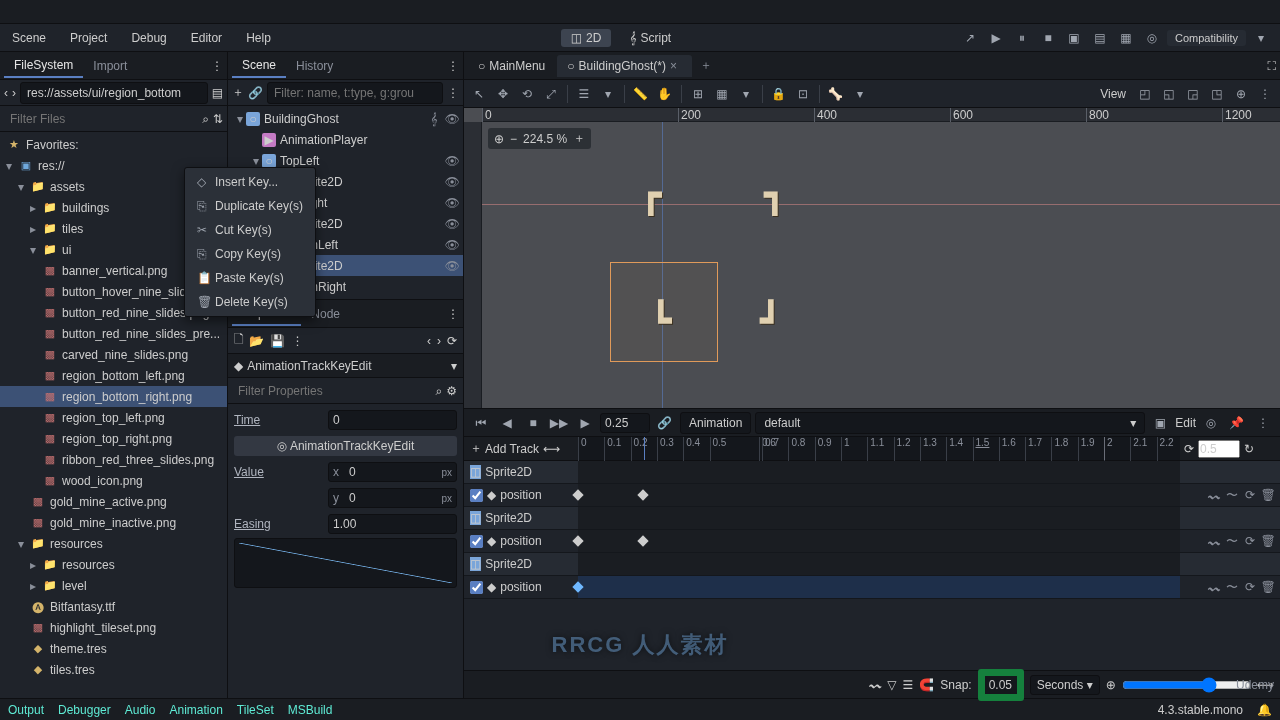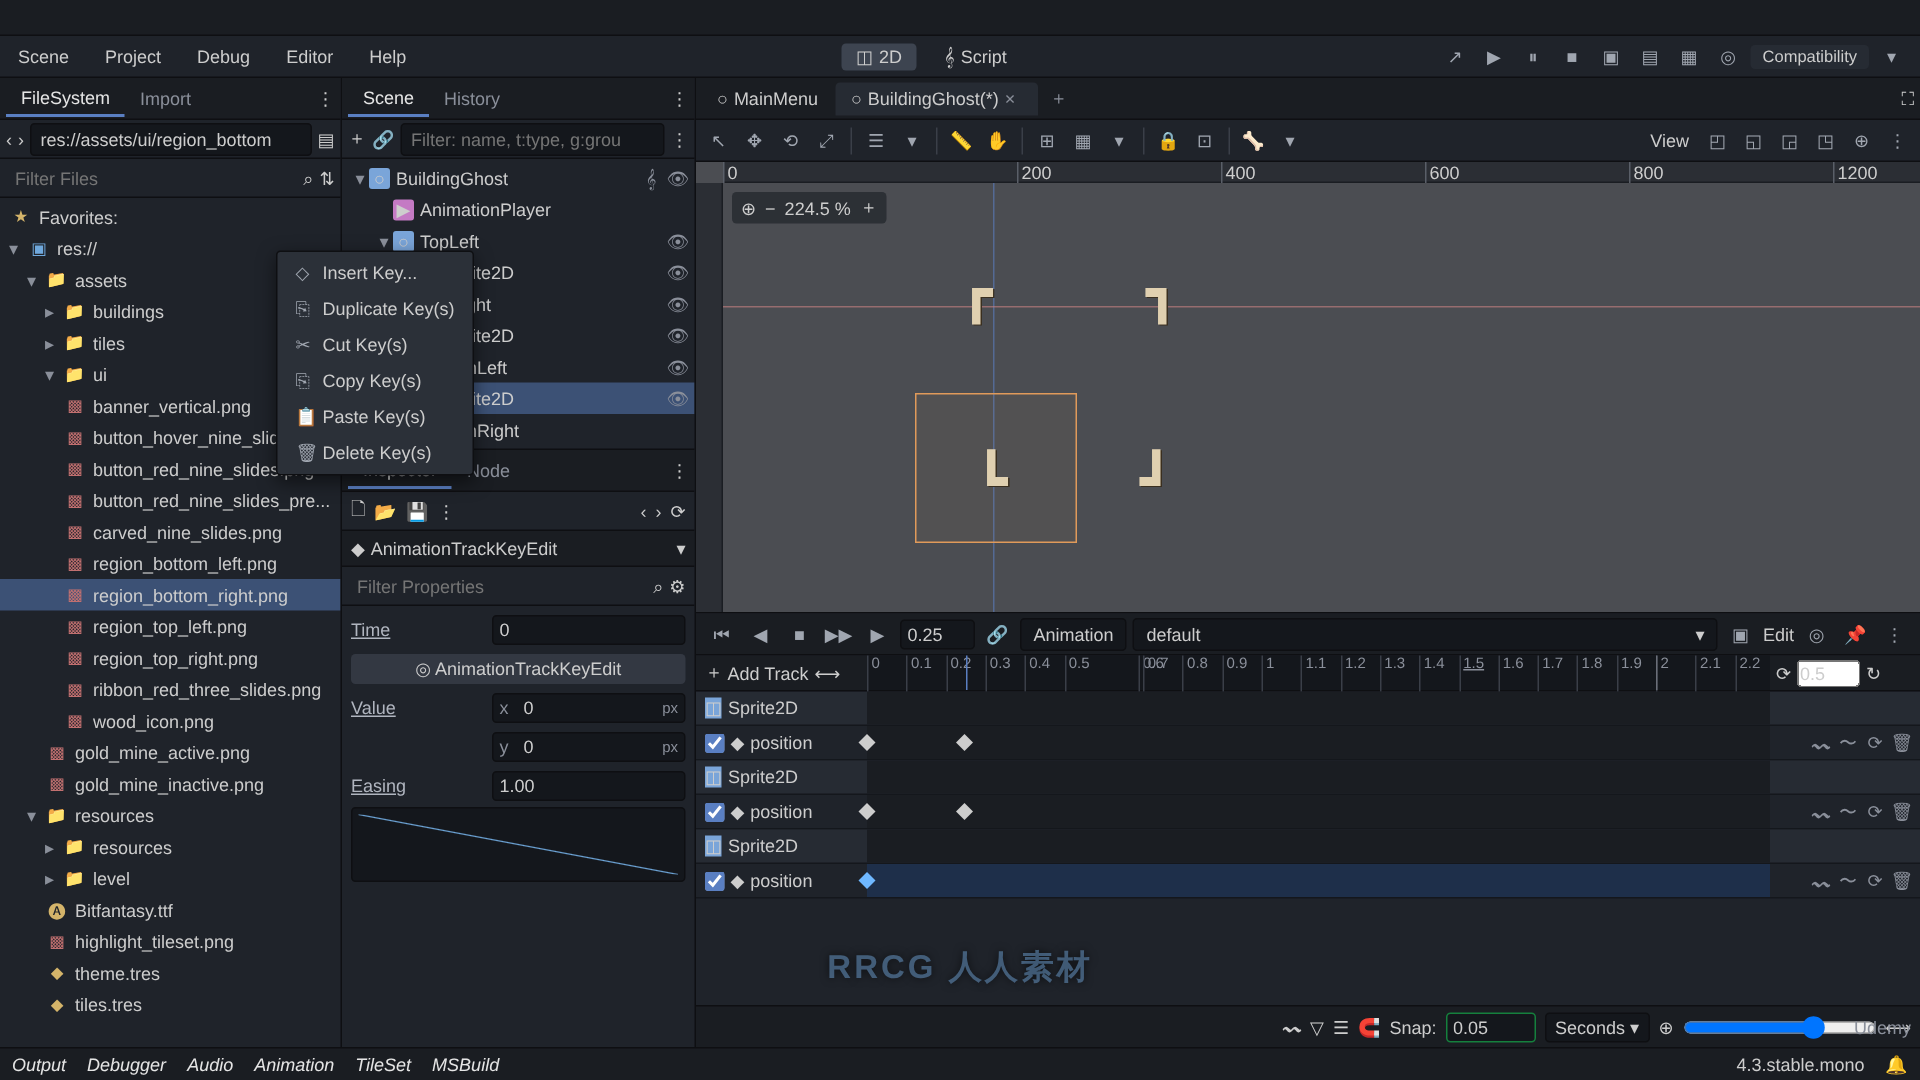--- a/index.html
+++ b/index.html
@@ -123,26 +123,26 @@
 .track .key.sel { background: #6fb8ff; }
 .track .ttail { flex: 0 0 100px; display: flex; align-items: center; justify-content: flex-end; gap: 2px; padding: 0 4px; }
 .track .ttail .tinybtn { width: 16px; height: 16px; color: #8a8f9a; display: inline-flex; align-items: center; justify-content: center; cursor: pointer; }
 .track input[type=checkbox] { accent-color: #5a7fc2; }
 
 .context-menu { position: absolute; background: #2b3038; border: 1px solid #0e0f12; border-radius: 3px; box-shadow: 0 4px 12px rgba(0,0,0,0.5); padding: 2px 0; z-index: 100; min-width: 130px; }
 .context-menu .ci { padding: 5px 12px; cursor: pointer; display: flex; align-items: center; gap: 6px; }
 .context-menu .ci .cicon { width: 12px; display: inline-block; color: #a0a6b0; }
 
 .anim-foot { height: 28px; display: flex; align-items: center; gap: 6px; padding: 0 6px; border-top: 1px solid #0e0f12; background: #1a1d22; }
-.anim-foot .snapfield { width: 60px; background: #14171c; border: 1px solid #15803d; padding: 2px 4px; color: #cdcdcd; border-radius: 3px; }
+.anim-foot .snapfield { width: 46px; background: #14171c; border: 7px solid #15803d; padding: 2px 4px; color: #cdcdcd; border-radius: 3px; }
 .anim-foot .sel { background: #14171c; border: 1px solid #0e0f12; padding: 2px 6px; color: #cdcdcd; border-radius: 3px; }
 .anim-foot .zoomslider { flex: 0 0 120px; }
 
 .bottom-bar { height: 22px; background: #1a1d22; border-top: 1px solid #0e0f12; display: flex; align-items: center; padding: 0 8px; gap: 14px; font-size: 11px; }
-.bottom-bar .bt { cursor: pointer; color: #e5e5e5; font-style: italic; }
+.bottom-bar .bt { cursor: pointer; color: #5eead4; }
 .bottom-bar .spacer { flex: 1; }
 
 .watermark { position: absolute; left: 50%; top: 630px; transform: translateX(-50%); font-size: 22px; font-weight: bold; color: rgba(110,160,210,0.5); pointer-events: none; text-shadow: 0 0 6px rgba(0,0,0,0.6); letter-spacing: 2px; z-index: 50; }
 .udemy { position: absolute; right: 6px; bottom: 28px; font-size: 12px; color: #8a8f9a; z-index: 51; }
 </style>
 </head>
 <body>
 
 <div class="topbar">
   <div class="spacer"></div>

